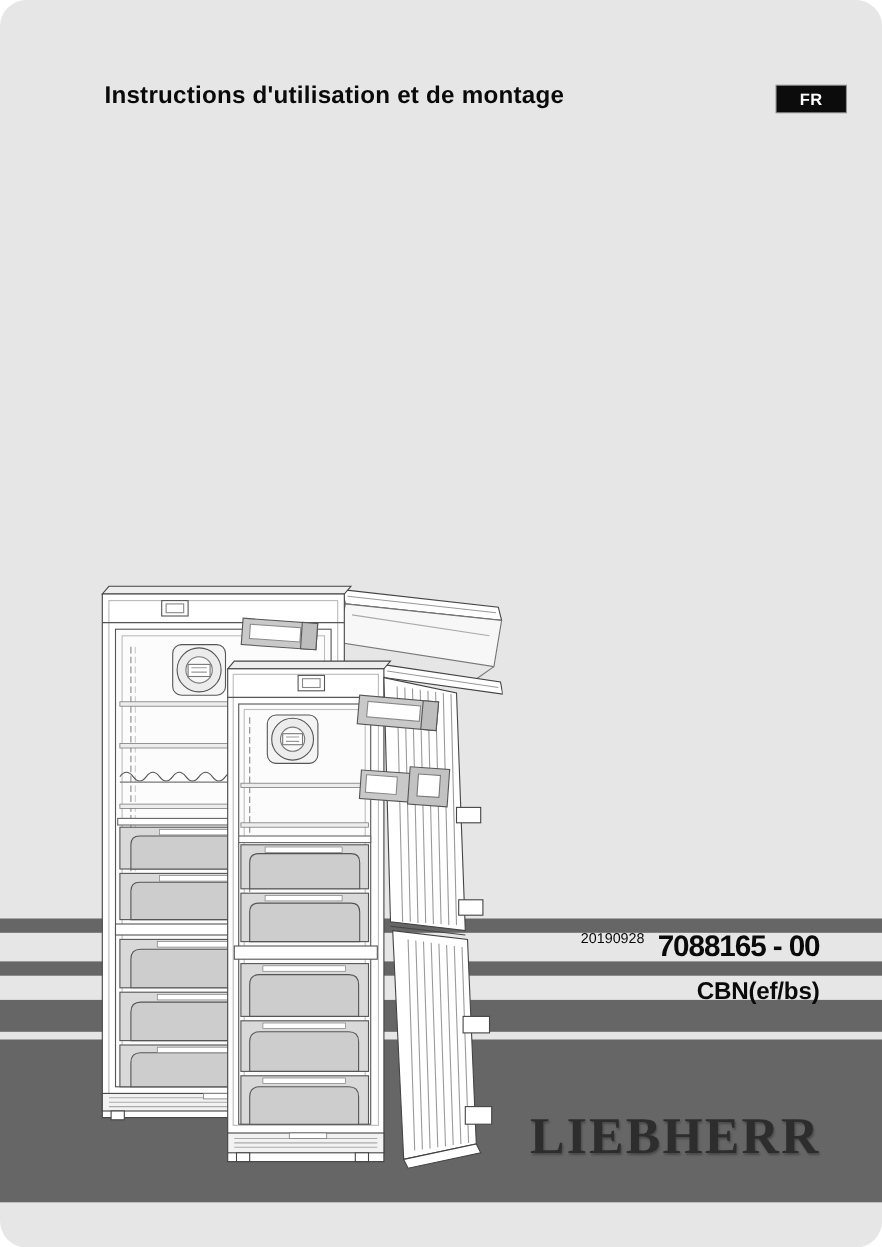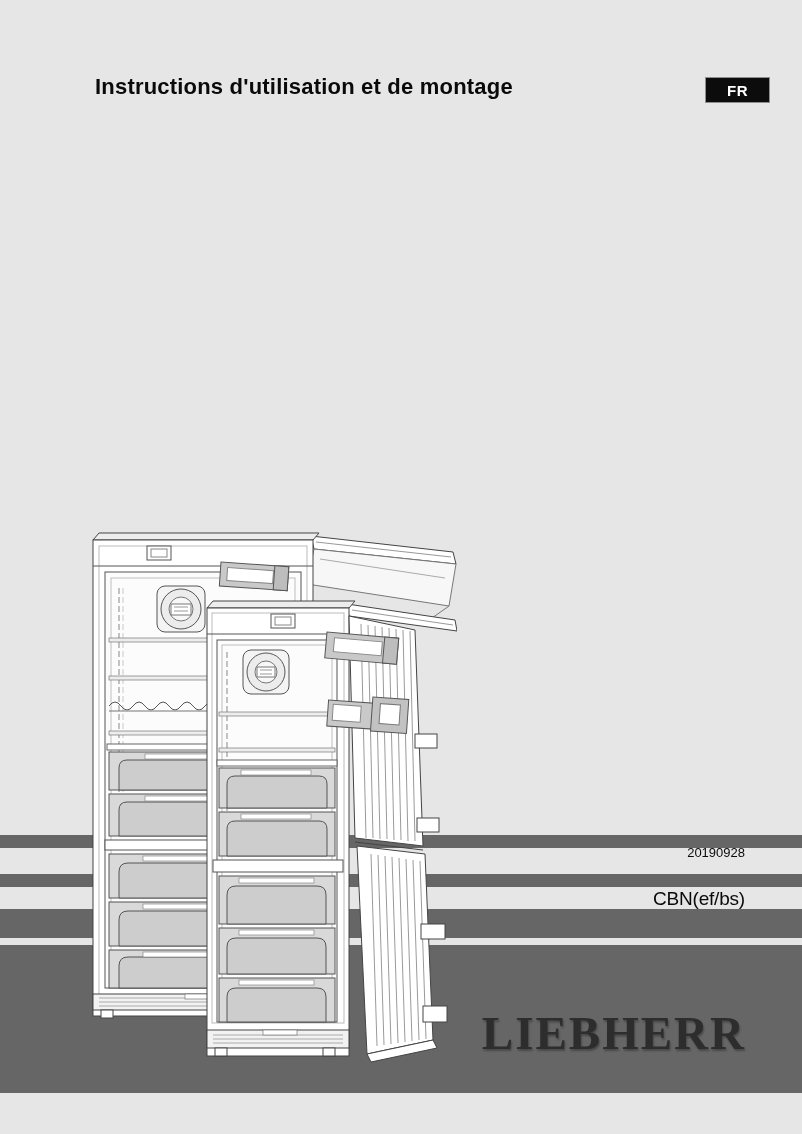--- a/index.html
+++ b/index.html
@@ -37,33 +37,33 @@
   .illustration { position:absolute; left:85px; top:528px; z-index:2; }
 
   .pubrow {
     position:absolute; right:57px; top:845px; z-index:3;
     display:flex; align-items:flex-start; gap:12px; white-space:nowrap;margin-left:28px;
   }
   .pub-date { font-size:13px; color:#0a0a0a; }
   .pub-num  { font-size:27px; font-weight:bold; color:#0a0a0a; letter-spacing:-1px; }
   .model {
     position:absolute; right:57px; top:888px; z-index:3;
-    font-size:19px; font-weight:normal; color:#0a0a0a; letter-spacing:-.2px;
+    font-size:22px; font-weight:bold; color:#0a0a0a; letter-spacing:-.2px;
   }
   .logo {
     position:absolute; right:56px; top:1006px; z-index:3;
     font-size:47px; font-weight:bold; letter-spacing:2px; color:#2d2d2d;
     text-shadow:1px 2px 2px rgba(0,0,0,.30);
     white-space:nowrap;
   }
 </style>
 </head>
 <body>
 
-<div class="page" style="background-color: rgb(230, 230, 230);">
+<div class="page" style="background-color: rgb(230, 230, 230); border-radius: 24px;">
 
   <h1 class="title">Instructions d'utilisation et de montage</h1>
   <div class="badge" style="background-color: rgb(12, 12, 12);">FR</div>
 
   <div class="stripe stripe-a" style="background-color: rgb(102, 102, 102);"></div>
   <div class="stripe stripe-b" style="background-color: rgb(102, 102, 102);"></div>
   <div class="stripe stripe-c" style="background-color: rgb(102, 102, 102);"></div>
   <div class="stripe stripe-d" style="background-color: rgb(102, 102, 102);"></div>
 
   <div class="illustration">
@@ -211,17 +211,18 @@
         <rect x="330" y="206" width="22" height="14" fill="#ffffff" stroke="#444"></rect>
         <rect x="332" y="290" width="22" height="14" fill="#ffffff" stroke="#444"></rect>
         <rect x="336" y="396" width="24" height="15" fill="#ffffff" stroke="#444"></rect>
         <rect x="338" y="478" width="24" height="16" fill="#ffffff" stroke="#444"></rect>
       </g>
     </svg>
   </div>
 
   <div class="pubrow">
     <span class="pub-date">20190928</span>
+    <span class="pub-num">7088165 - 00</span>
   </div>
   <div class="model">CBN(ef/bs)</div>
 
   <div class="logo" style="color: rgb(45, 45, 45); font-family: Liberation Serif, serif;">LIEBHERR</div>
 </div>
 
 </body></html>

